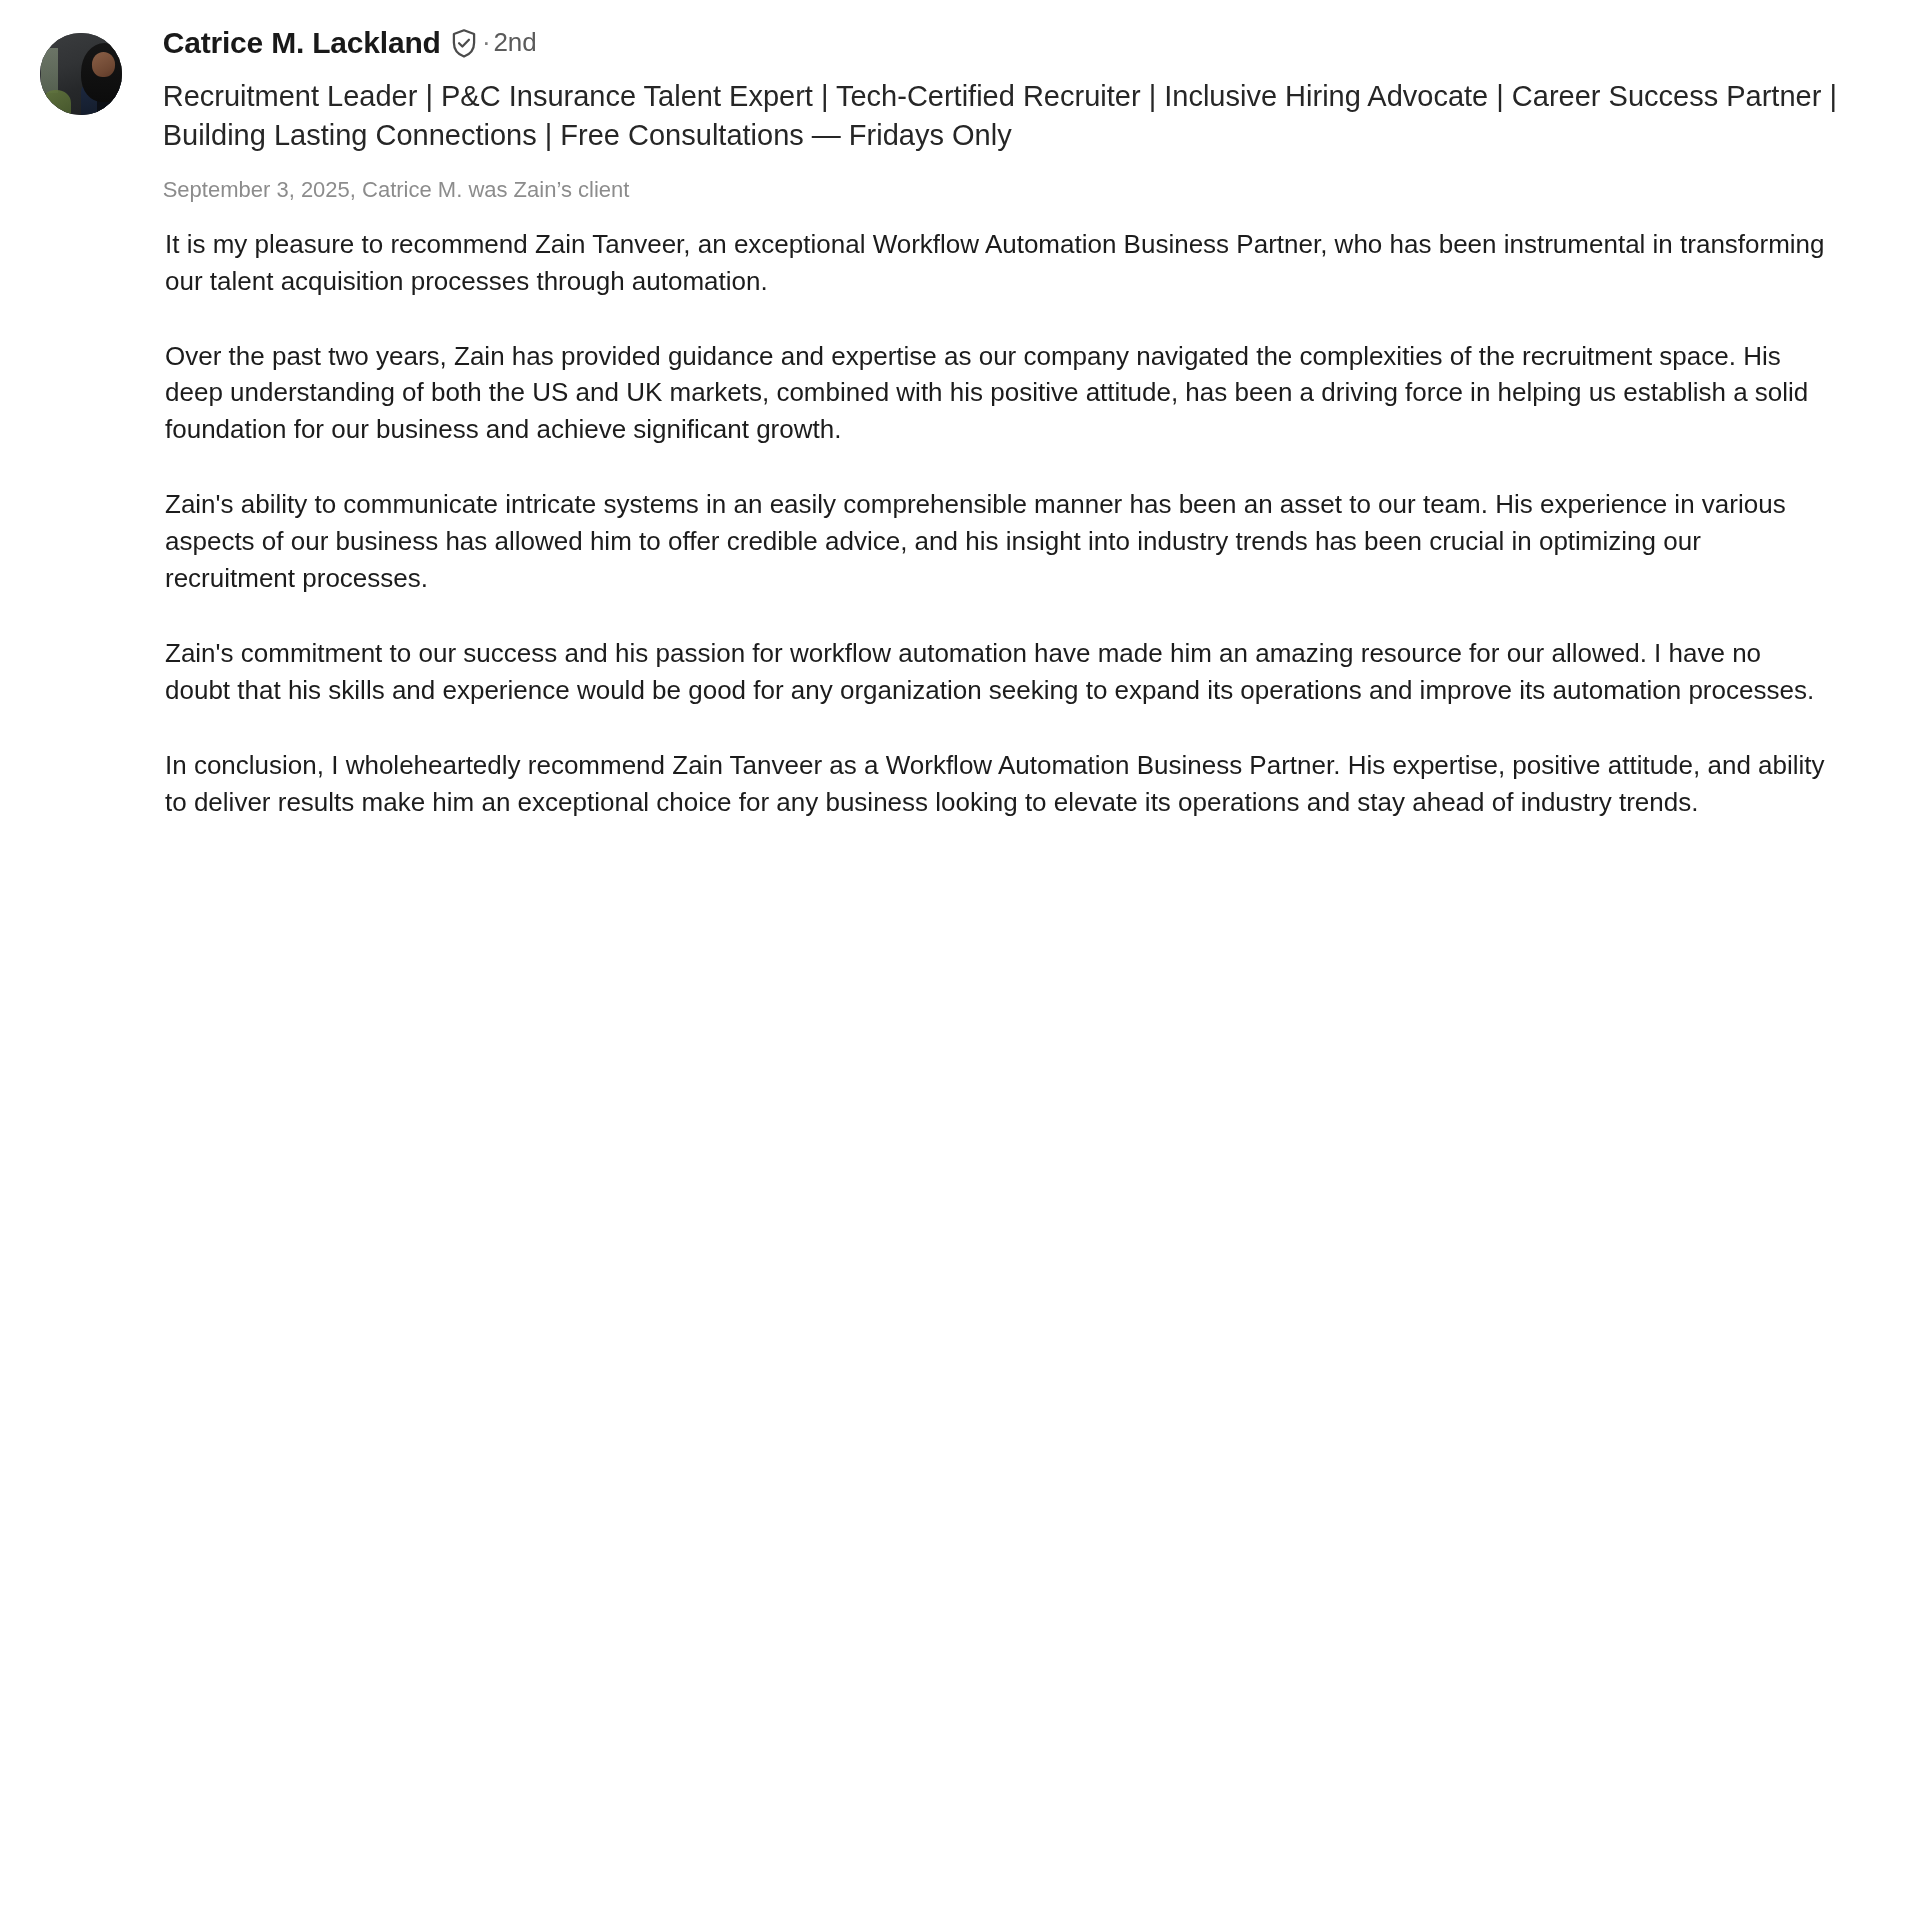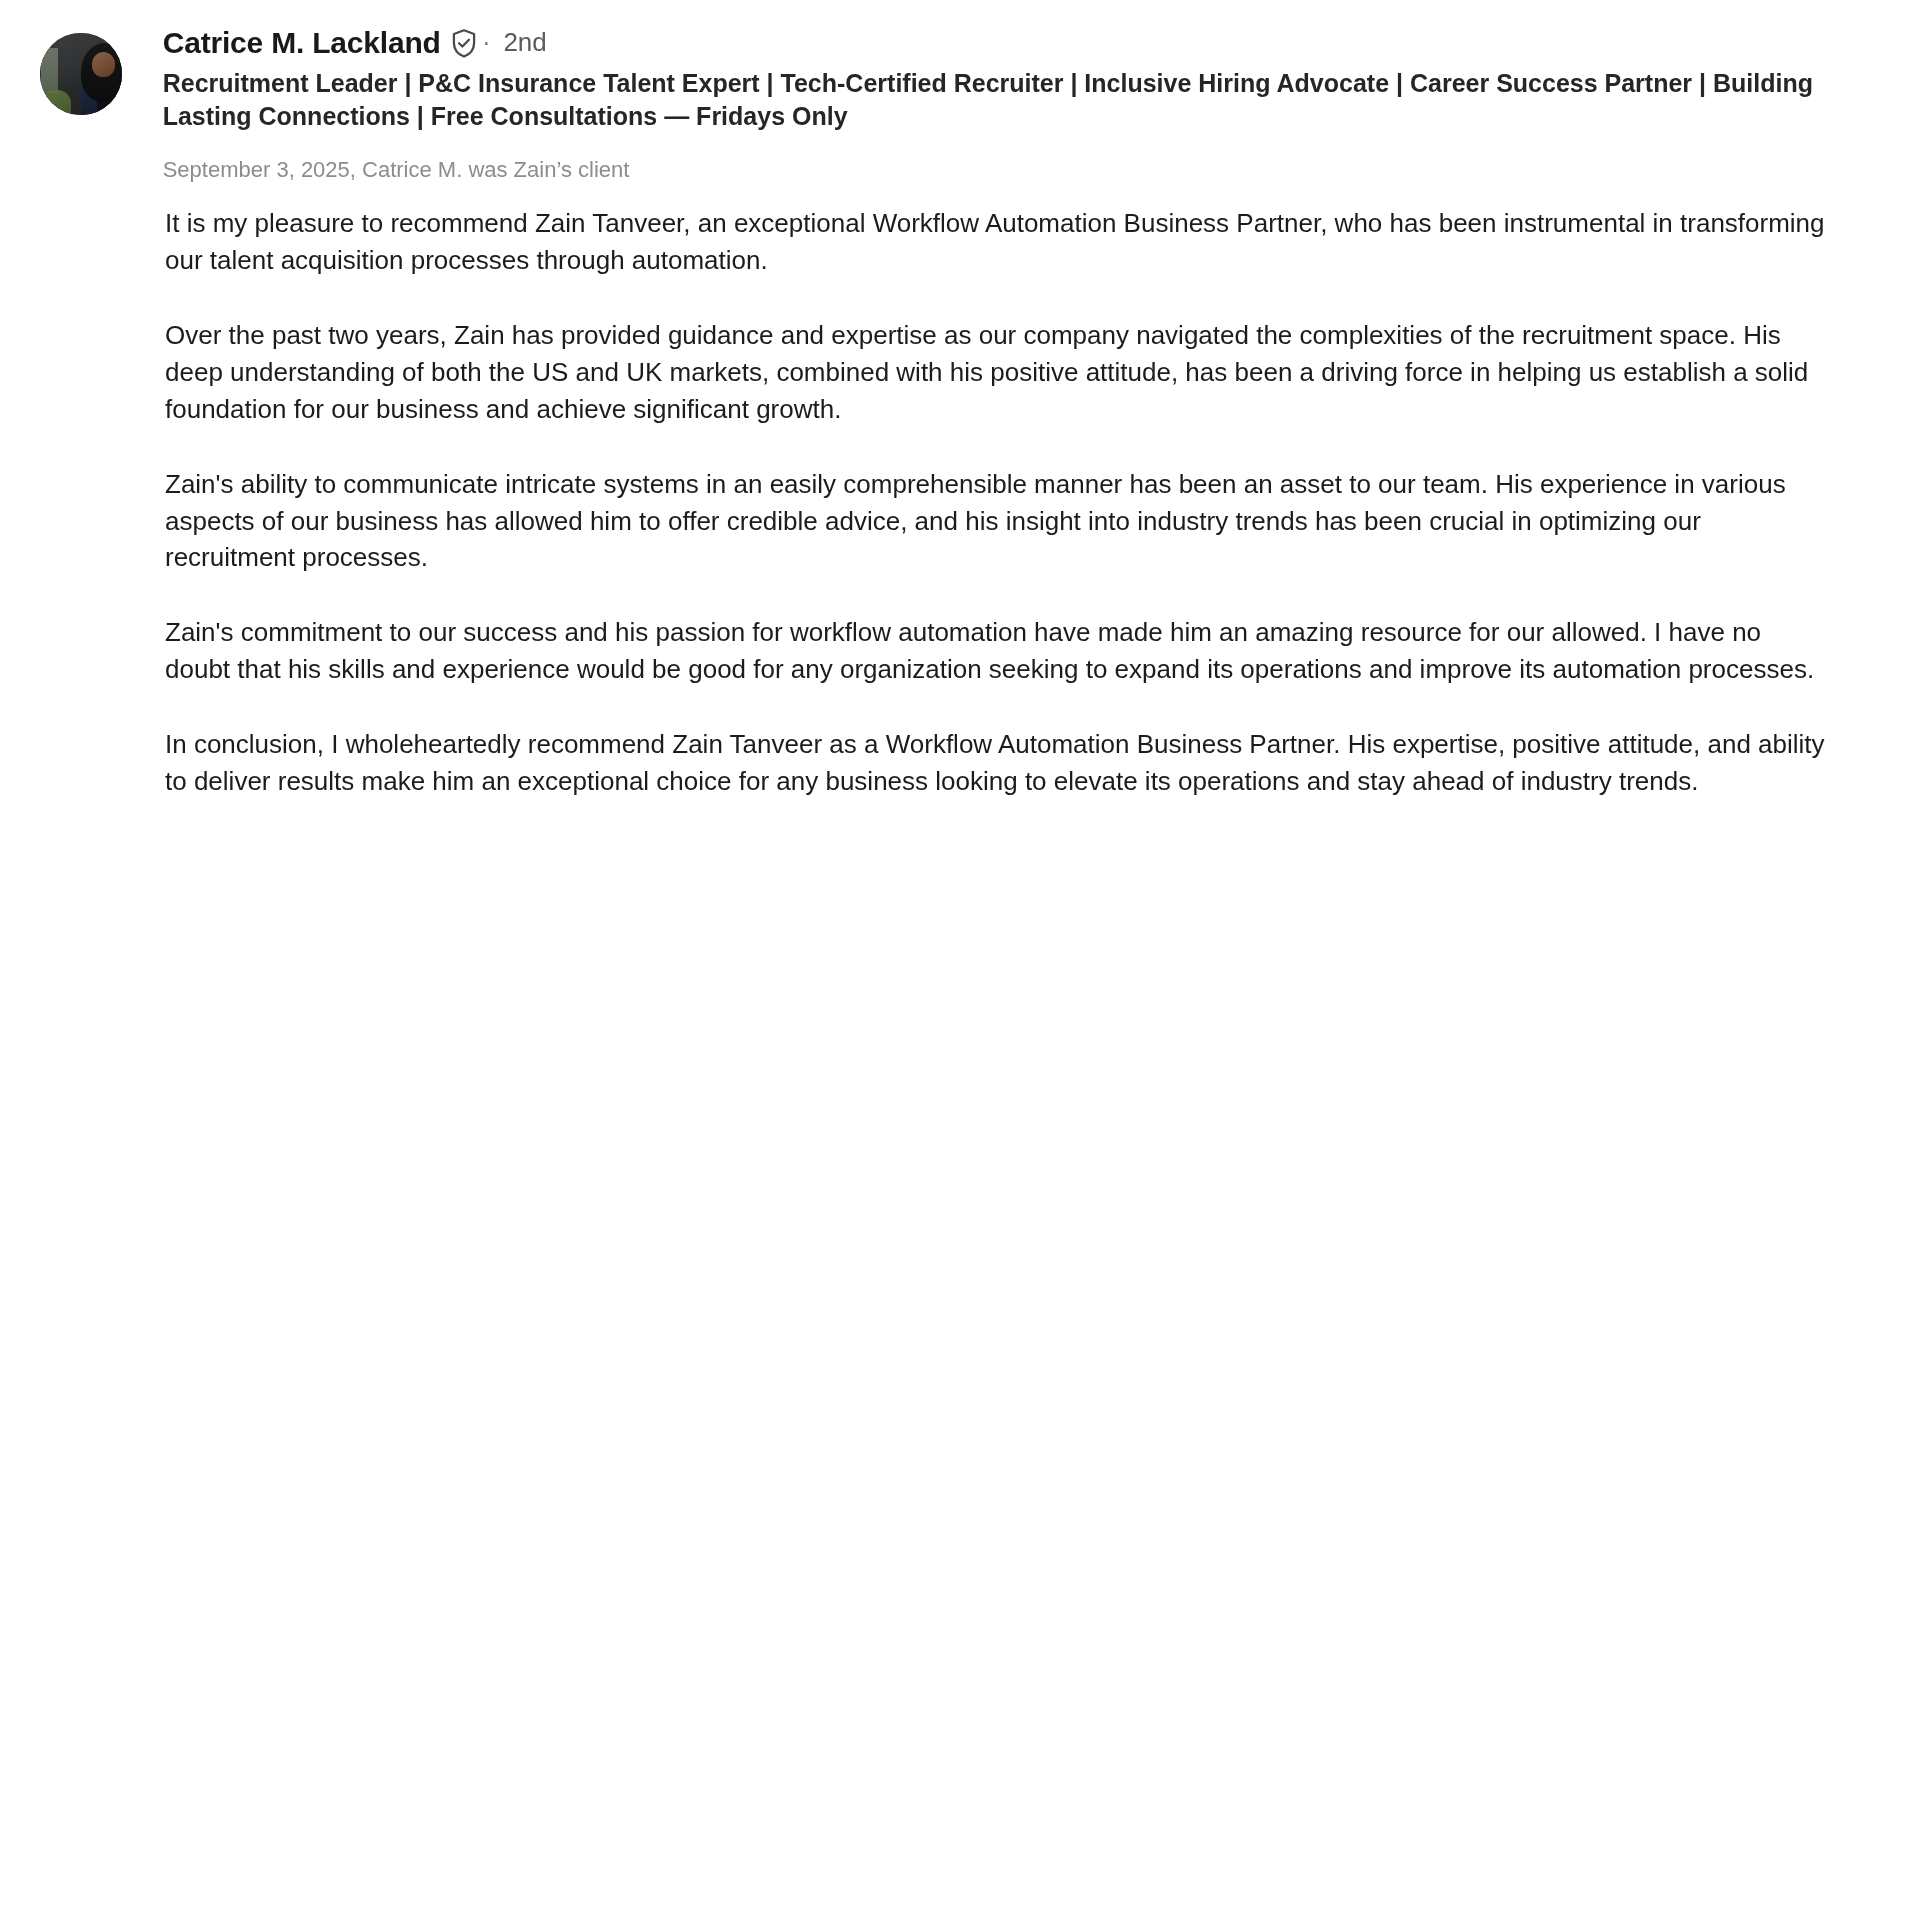--- a/index.html
+++ b/index.html
@@ -127,36 +127,36 @@
   .verified-badge {
     display: inline-flex;
     align-items: center;
     margin-left: 10.3px;
     margin-top: 1.7px;
   }
   .verified-badge svg { display: block; }
   .degree {
     font-size: 26px;
     color: #5b5b5b;
-    margin-left: 11px;
+    margin-left: 1px;
     font-weight: 400;
   }
   .degree-dot {
     color: #7a7a7a;
     margin-left: 5.1px;
     margin-right: 1.7px;
     font-size: 26px;
   }
 
   .headline {
-    font-size: 25px;
+    font-size: 29px;
     line-height: 1.33;
     color: #262626;
-    margin-top: 8px;
-    font-weight: 700;
+    margin-top: 18px;
+    font-weight: 400;
     max-width: 1704px;
   }
 
   .relationship-line {
     font-size: 22px;
     line-height: 1.3;
     color: #8c8c8c;
     margin-top: 22px;
     font-weight: 400;
   }

